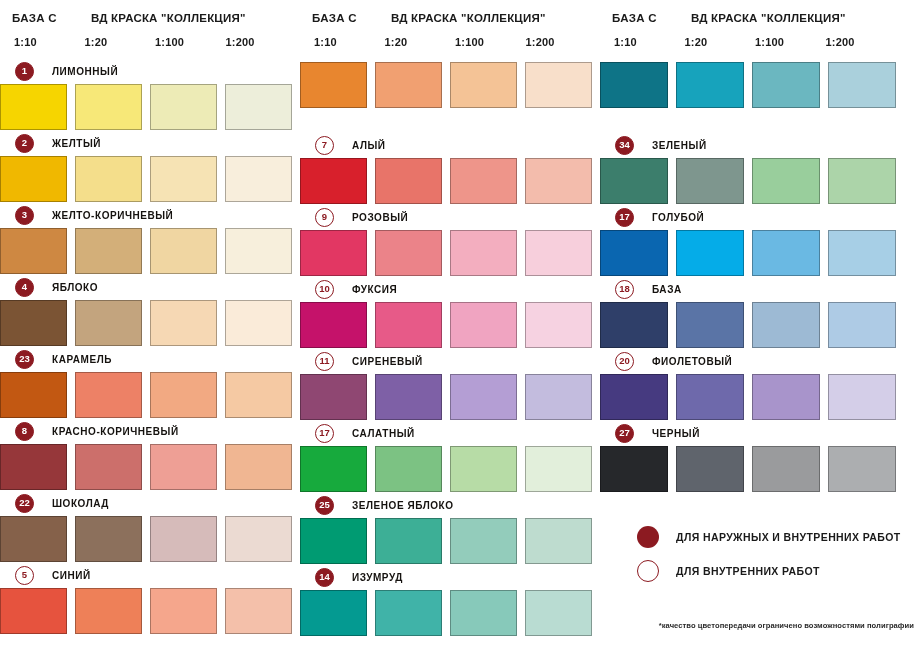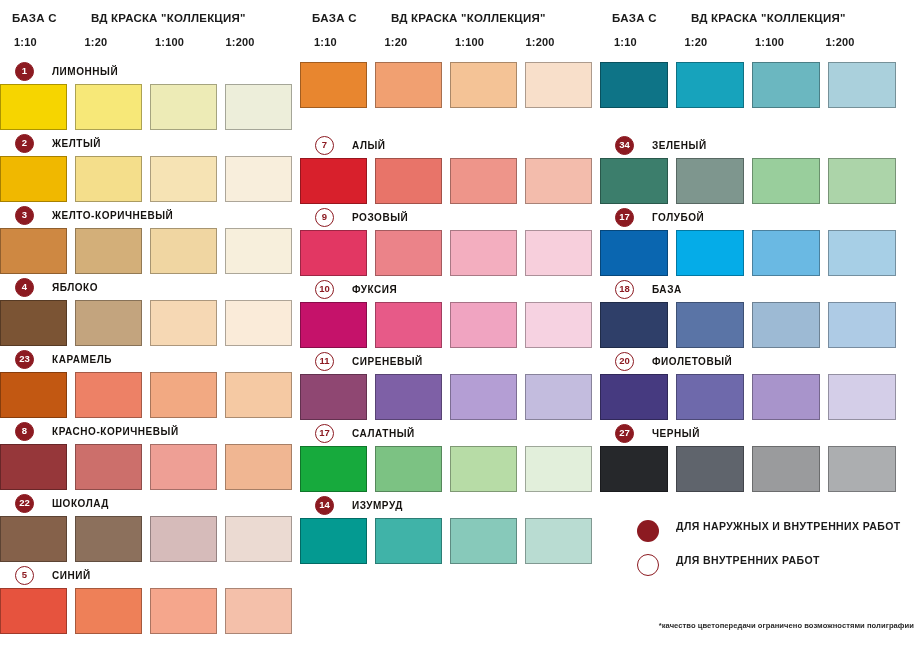--- a/index.html
+++ b/index.html
@@ -126,21 +126,21 @@
 
   
   .legend {
     position: absolute;
     left: 37px;
     top: 520px;
     width: 280px;
   }
   .legend-item {
     display: flex;
-    align-items: flex-start;
+    align-items: center;
     height: 34px;
   }
   .legend-dot {
     width: 22px;
     height: 22px;
     border-radius: 50%;
     flex: 0 0 auto;
   }
   .legend-dot.filled { background: #8c1a21; }
   .legend-dot.outline {
@@ -363,20 +363,32 @@
           </div>
           <div class="swatches">
             <div class="swatch" title="САЛАТНЫЙ 1:10" style="background: rgb(23, 170, 61);"></div>
             <div class="swatch" title="САЛАТНЫЙ 1:20" style="background: rgb(124, 194, 131);"></div>
             <div class="swatch" title="САЛАТНЫЙ 1:100" style="background: rgb(183, 220, 166);"></div>
             <div class="swatch" title="САЛАТНЫЙ 1:200" style="background: rgb(226, 239, 219);"></div>
           </div>
         </div>
         <div class="row">
           <div class="row-head">
+            <span class="badge filled">25</span>
+            <span class="row-name">ЗЕЛЕНОЕ ЯБЛОКО</span>
+          </div>
+          <div class="swatches">
+            <div class="swatch" title="ЗЕЛЕНОЕ ЯБЛОКО 1:10" style="background: rgb(0, 155, 114);"></div>
+            <div class="swatch" title="ЗЕЛЕНОЕ ЯБЛОКО 1:20" style="background: rgb(61, 175, 150);"></div>
+            <div class="swatch" title="ЗЕЛЕНОЕ ЯБЛОКО 1:100" style="background: rgb(147, 204, 187);"></div>
+            <div class="swatch" title="ЗЕЛЕНОЕ ЯБЛОКО 1:200" style="background: rgb(190, 220, 207);"></div>
+          </div>
+        </div>
+        <div class="row">
+          <div class="row-head">
             <span class="badge filled">14</span>
             <span class="row-name">ИЗУМРУД</span>
           </div>
           <div class="swatches">
             <div class="swatch" title="ИЗУМРУД 1:10" style="background: rgb(4, 154, 145);"></div>
             <div class="swatch" title="ИЗУМРУД 1:20" style="background: rgb(64, 179, 168);"></div>
             <div class="swatch" title="ИЗУМРУД 1:100" style="background: rgb(135, 201, 186);"></div>
             <div class="swatch" title="ИЗУМРУД 1:200" style="background: rgb(185, 220, 210);"></div>
           </div>
         </div>

